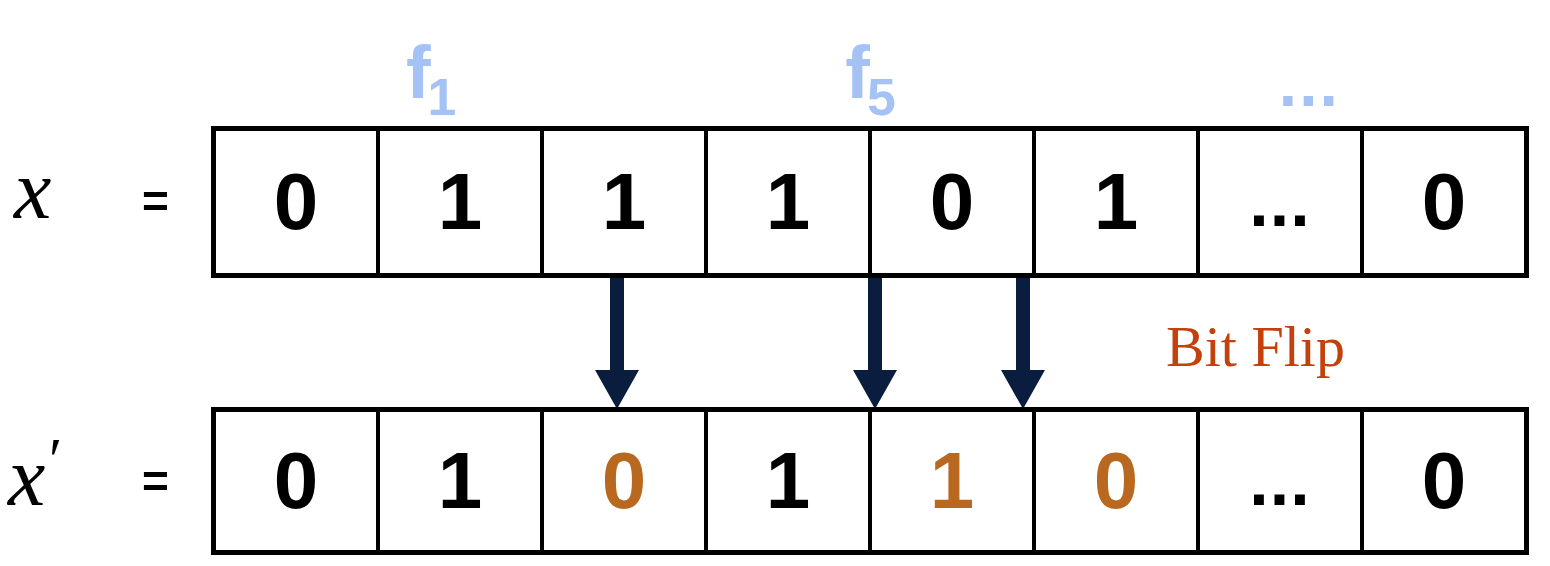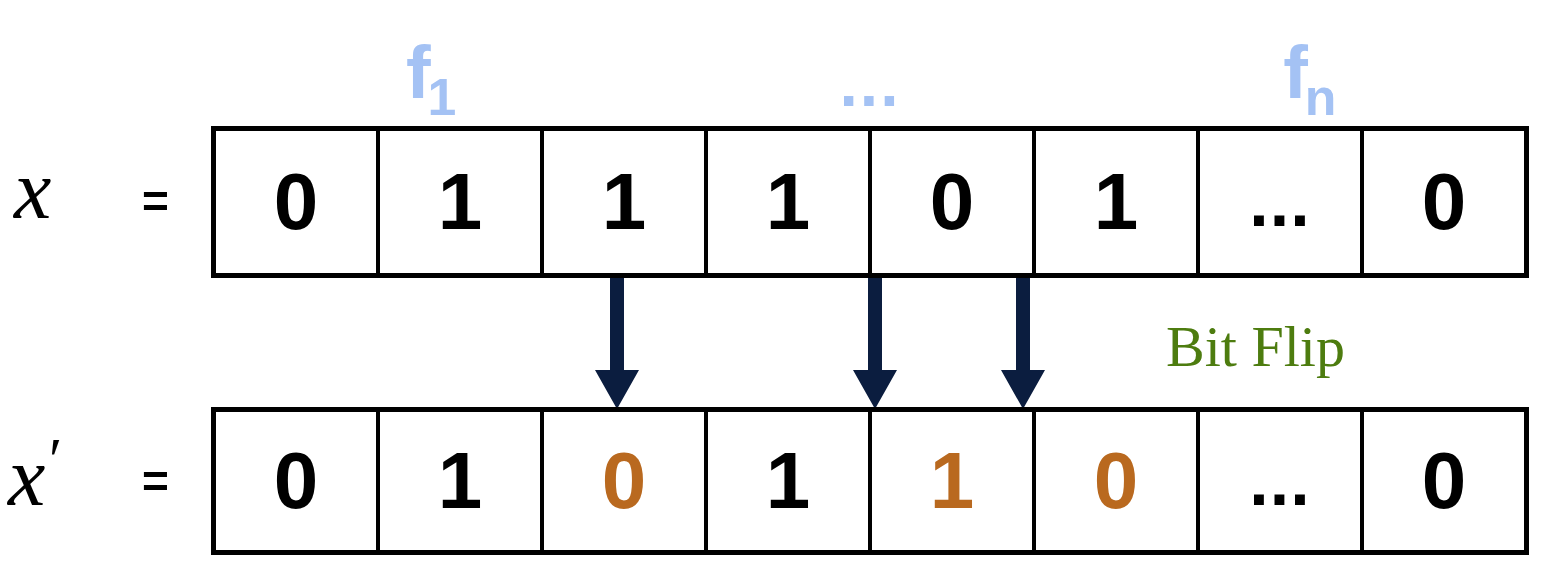--- a/index.html
+++ b/index.html
@@ -132,38 +132,38 @@
 
   
   #bit-flip-label {
     position: absolute;
     left: 1166px;
     top: 318px;
     font-family: "Liberation Serif", serif;
     font-weight: 400;
     font-size: 58px;
     line-height: 1;
-    color: #4d7c0f;
+    color: #c2410c;
     white-space: nowrap;
   }
 </style>
 </head>
 <body>
 
 <div id="stage">
 
   <div id="header-row">
     <div class="header-cell">
       <span class="f-label"><span>f</span><span class="sub">1</span></span>
     </div>
     <div class="header-cell">
-      <span class="f-label dots">...</span>
+      <span class="f-label"><span>f</span><span class="sub">5</span></span>
     </div>
     <div class="header-cell">
-      <span class="f-label"><span>f</span><span class="sub">n</span></span>
+      <span class="f-label dots">...</span>
     </div>
   </div>
 
   <div class="var-label" id="label-x"><span>x</span></div>
   <div class="eq-sign" id="eq-1">=</div>
 
   <div class="bit-row" id="row-x">
     <div class="bit-cell">0</div>
     <div class="bit-cell">1</div>
     <div class="bit-cell">1</div>

